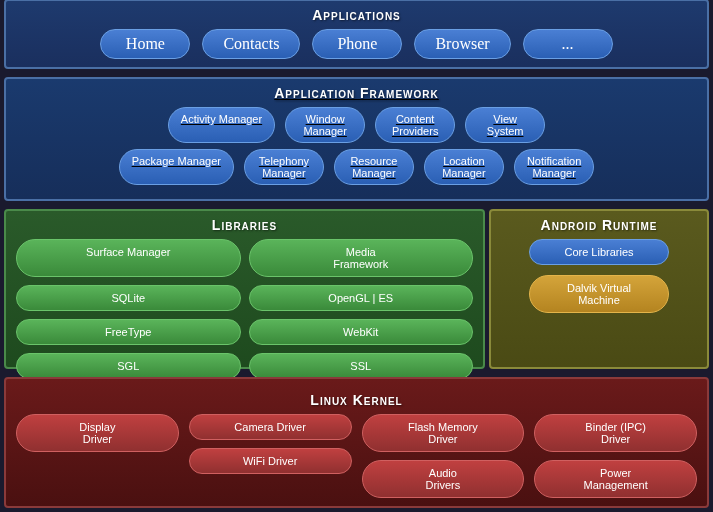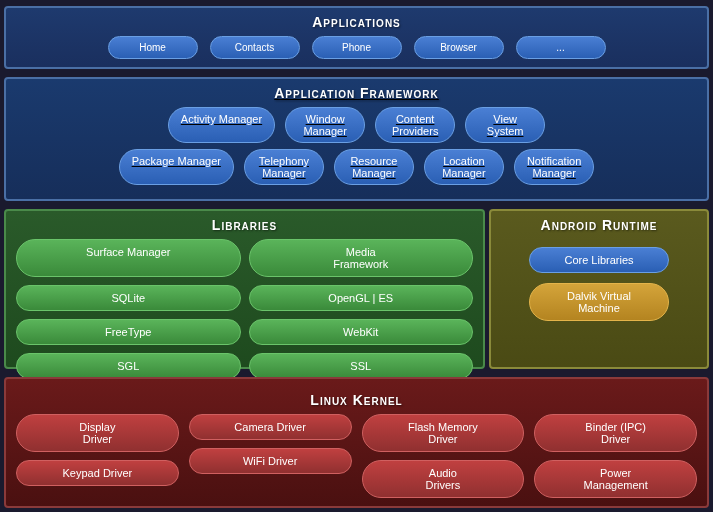--- a/index.html
+++ b/index.html
@@ -34,25 +34,26 @@
       display: flex;
       justify-content: center;
       gap: 12px;
     }
 
     .app-btn {
       background: linear-gradient(180deg, #4a7fd4 0%, #2a5fb4 100%);
       border: 1px solid #6a9fe4;
       border-radius: 20px;
       color: white;
-      font-size: 10px;
+      font-size: 16px;
       padding: 5px 20px;
       cursor: pointer;
       min-width: 90px;
       text-align: center;
+      font-family: Liberation Serif, serif;
     }
 
     
     .framework-section {
       background: linear-gradient(180deg, #1a3a6e 0%, #162e5a 100%);
       border: 2px solid #4a6fa5;
       border-radius: 4px;
       padding: 6px 10px 8px;
       margin-top: 4px;
       text-decoration: underline;
@@ -128,21 +129,20 @@
 
     .runtime-btn {
       background: linear-gradient(180deg, #4a7fd4 0%, #2a5fb4 100%);
       border: 1px solid #6a9fe4;
       border-radius: 20px;
       color: white;
       font-size: 11px;
       padding: 6px 20px;
       cursor: pointer;
       text-align: center;
-      margin-top: 8px;
       width: 140px;
     }
 
     .runtime-btn.yellow {
       background: linear-gradient(180deg, #d4a43a 0%, #b48420 100%);
       border: 1px solid #e4b44a;
       margin-top: 10px;
     }
 
     
@@ -227,21 +227,20 @@
       <div class="runtime-btn">Core Libraries</div>
       <div class="runtime-btn yellow">Dalvik Virtual<br>Machine</div>
     </div>
   </div>
 
   <div class="kernel-section">
     <div class="section-title">Linux Kernel</div>
     <div style="display:grid; grid-template-columns:repeat(4,1fr); gap:10px; margin-top:4px;">
       <div class="kernel-col">
         <div class="kernel-btn">Display<br>Driver</div>
-        <div class="kernel-btn">Keypad Driver</div>
       </div>
       <div class="kernel-col">
         <div class="kernel-btn">Camera Driver</div>
         <div class="kernel-btn">WiFi Driver</div>
       </div>
       <div class="kernel-col">
         <div class="kernel-btn">Flash Memory<br>Driver</div>
         <div class="kernel-btn">Audio<br>Drivers</div>
       </div>
       <div class="kernel-col">

